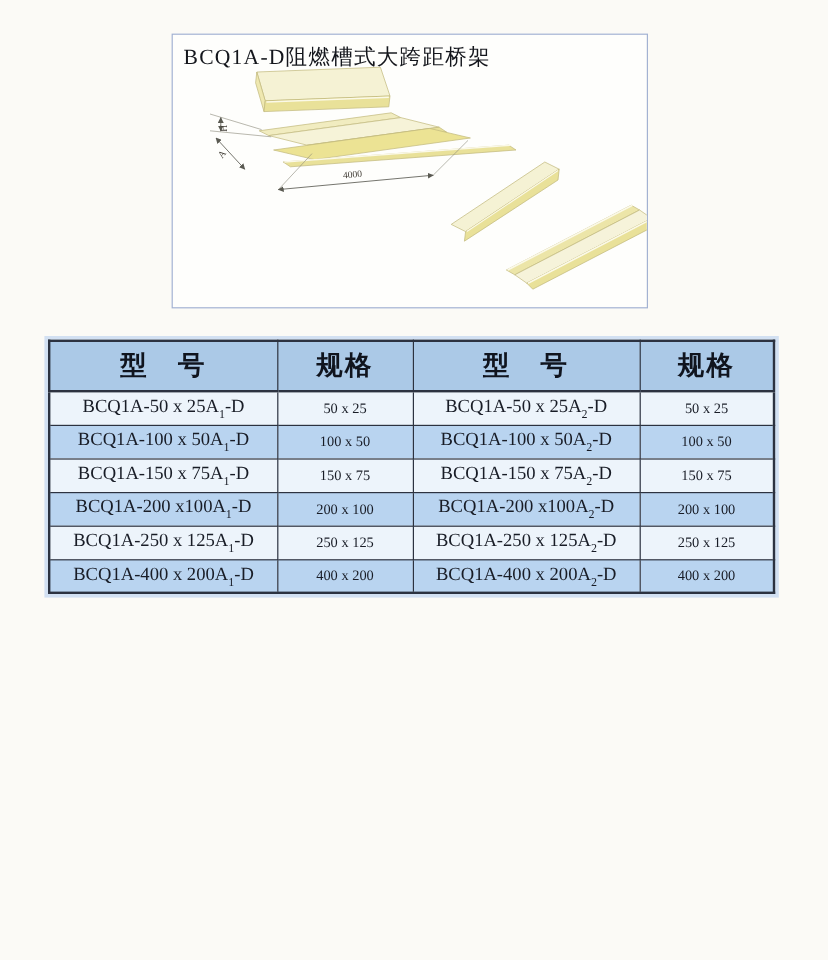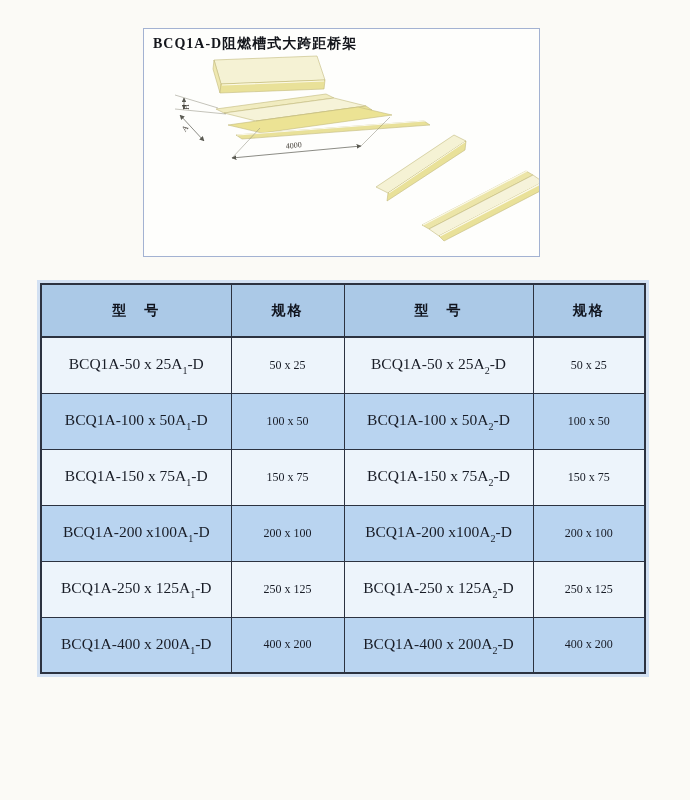--- a/index.html
+++ b/index.html
@@ -21,41 +21,41 @@
     font-family:"Liberation Serif","DejaVu Serif",serif;
     color:var(--ink);
     overflow:hidden;
   }
   .drawing-panel{
     position:absolute;left:143px;top:28px;width:397px;height:229px;
     background:#fefefc;border:1px solid #a3b2d2;
   }
   .panel-title{
     position:absolute;left:9px;top:6px;
-    font-size:14px;font-weight:bold;letter-spacing:1px;color:#14161c;
+    font-size:18px;font-weight:normal;letter-spacing:1px;color:#14161c;
     white-space:nowrap;
   }
   .drawing-svg{position:absolute;left:0;top:0;width:395px;height:227px;}
   .spec-table{
     position:absolute;left:40px;top:283px;width:604px;
     border-collapse:collapse;table-layout:fixed;
     border:2px solid var(--border-dark);
     box-shadow:0 0 0 3px var(--halo-blue);
     background:var(--row-light);
   }
   .spec-table th{
     background:var(--header-blue);
     border:1px solid var(--border-dark);
     border-bottom:2px solid var(--border-dark);
-    height:53px;font-size:14px;font-weight:bold;
+    height:42px;font-size:22px;font-weight:bold;
     letter-spacing:2px;color:#10141e;
   }
   .spec-table td{
     border:1px solid var(--border-dark);
-    height:56px;text-align:center;vertical-align:middle;
+    height:28px;text-align:center;vertical-align:middle;
     font-size:15.5px;white-space:nowrap;overflow:hidden;
   }
   .spec-table tbody tr:nth-child(odd) td{background:var(--row-light);}
   .spec-table tbody tr:nth-child(even) td{background:var(--row-blue);}
   td.spec-cell{font-size:12px;}
   td.model-cell sub{font-size:10px;position:relative;top:1px;}
   .dim-text{font-size:8px;fill:#45413a;font-family:"Liberation Serif","DejaVu Serif",serif;}
   .dim-line{stroke:#5a5a52;stroke-width:0.7;fill:none;}
   .ext-line{stroke:#8a8878;stroke-width:0.5;fill:none;}
   .piece{stroke:var(--yellow-edge);stroke-width:0.6;}

